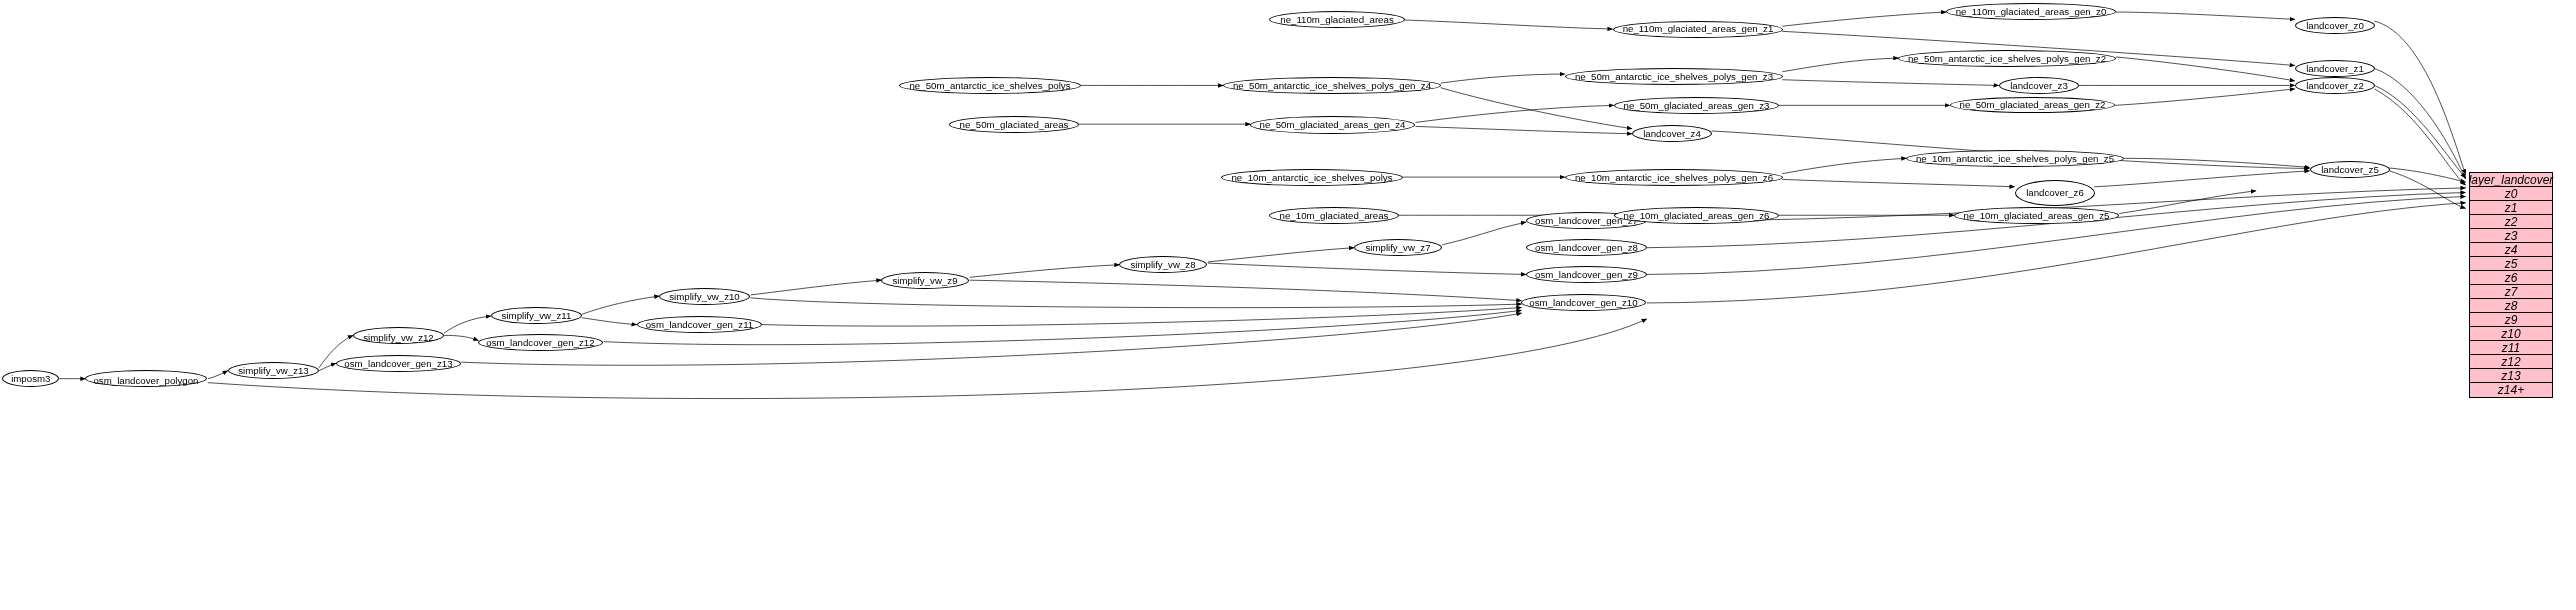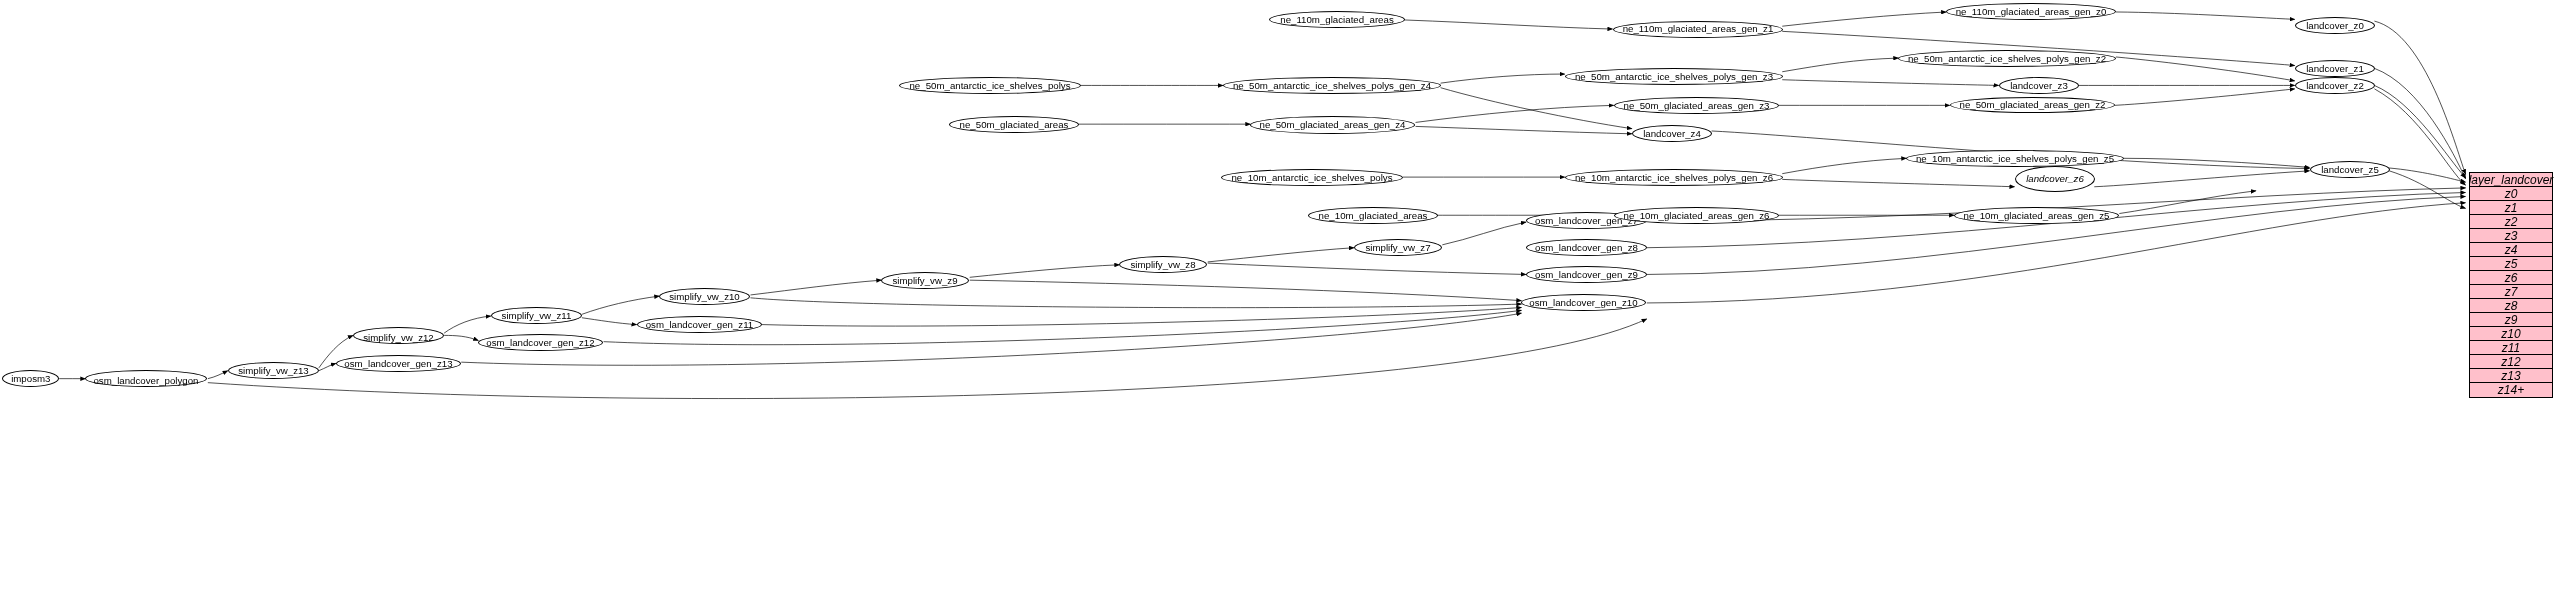--- a/index.html
+++ b/index.html
@@ -177,39 +177,39 @@
   <div class="node" style="left:1526px;top:239px;width:121px;height:17px;">
       <span>osm_landcover_gen_z8</span>
     </div>
   <div class="node" style="left:1354px;top:239px;width:88px;height:17px;">
       <span>simplify_vw_z7</span>
     </div>
   <div class="node" style="left:1526px;top:212px;width:121px;height:17px;">
       <span>osm_landcover_gen_z7</span>
     </div>
 
-  <div class="node" style="left:1308px;top:207px;width:130px;height:17px;">
+  <div class="node" style="left:1269px;top:207px;width:130px;height:17px;">
       <span>ne_10m_glaciated_areas</span>
     </div>
   <div class="node" style="left:1614px;top:207px;width:165px;height:17px;">
       <span>ne_10m_glaciated_areas_gen_z6</span>
     </div>
   <div class="node" style="left:1954px;top:207px;width:165px;height:17px;">
       <span>ne_10m_glaciated_areas_gen_z5</span>
     </div>
   <div class="node" style="left:1221px;top:169px;width:182px;height:17px;">
       <span>ne_10m_antarctic_ice_shelves_polys</span>
     </div>
   <div class="node" style="left:1565px;top:169px;width:218px;height:17px;">
       <span>ne_10m_antarctic_ice_shelves_polys_gen_z6</span>
     </div>
   <div class="node" style="left:1906px;top:150px;width:218px;height:17px;">
       <span>ne_10m_antarctic_ice_shelves_polys_gen_z5</span>
     </div>
-  <div class="node" style="left:2015px;top:166px;width:80px;height:26px;font-style:italic;">
+  <div class="node" style="left:2015px;top:180px;width:80px;height:26px;">
       <span>landcover_z6</span>
     </div>
   <div class="node" style="left:2310px;top:161px;width:80px;height:17px;">
       <span>landcover_z5</span>
     </div>
 
   <div class="node" style="left:949px;top:116px;width:130px;height:17px;">
       <span>ne_50m_glaciated_areas</span>
     </div>
   <div class="node" style="left:1250px;top:116px;width:165px;height:18px;">

